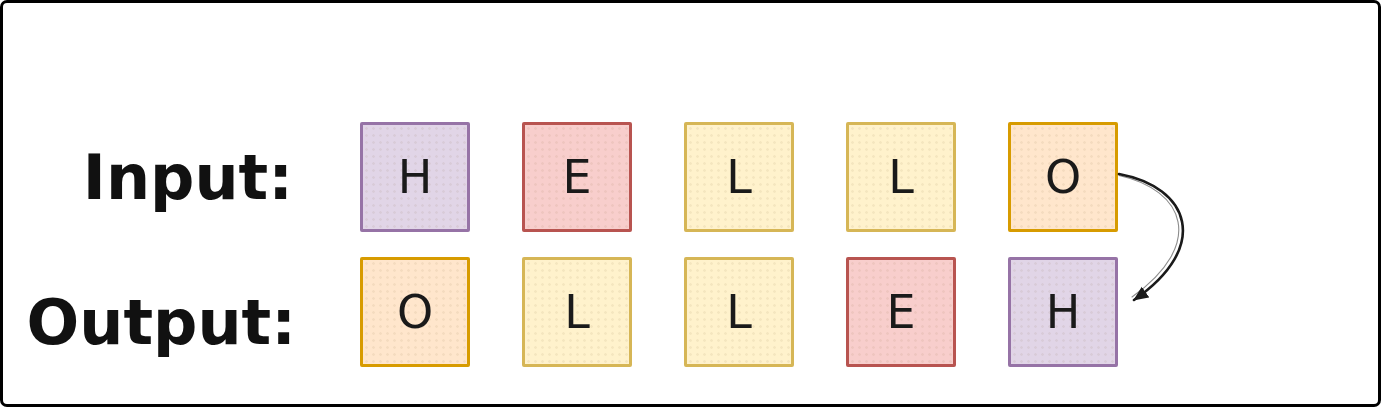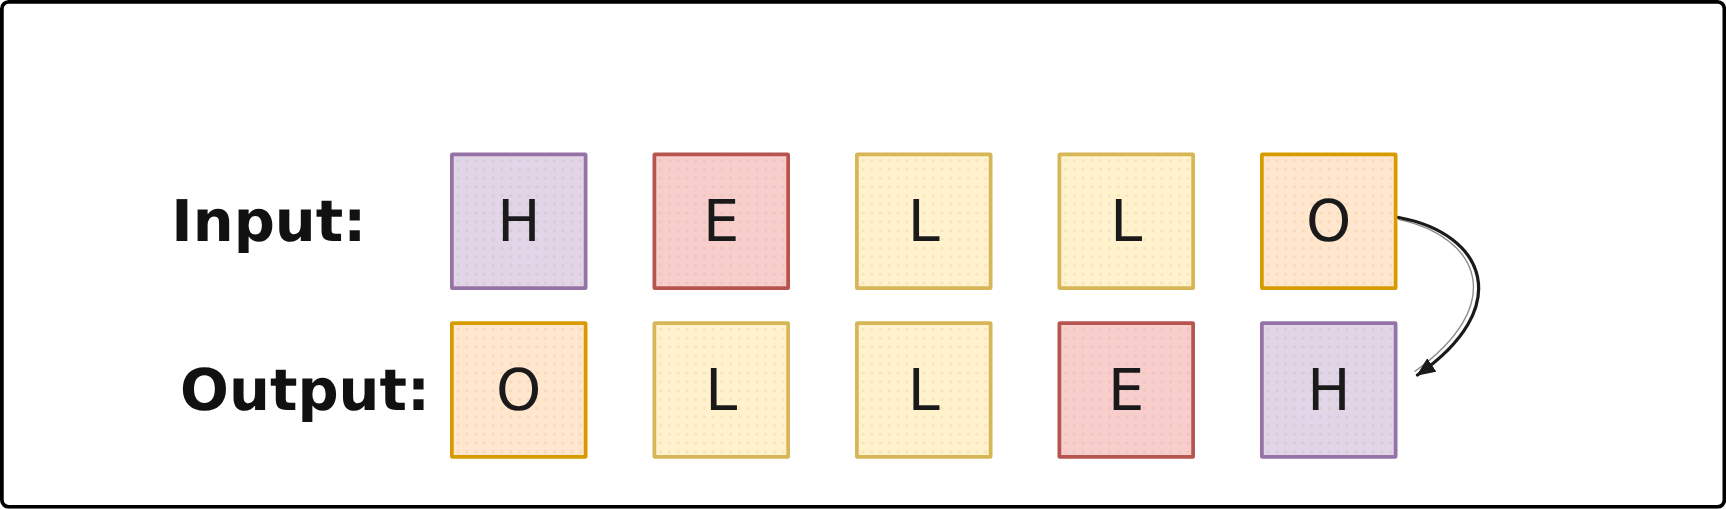--- a/index.html
+++ b/index.html
@@ -31,25 +31,25 @@
     font-size: 48px;
     font-weight: bold;
     letter-spacing: 1px;
     white-space: pre;
   }
   .row-label {
     position: absolute;
     display: flex;
     align-items: center;
     justify-content: flex-end;
-    font-size: 46px;
+    font-size: 62px;
     font-weight: bold;
   }
   .row-label.input  { top: 119px; left: 0; width: 290px; height: 110px; }
-  .row-label.output { top: 254px; left: 0; width: 293px; height: 110px; margin-left: 48px; }
+  .row-label.output { top: 264px; left: 0; width: 293px; height: 110px; }
   .box {
     position: absolute;
     width: 110px;
     height: 110px;
     box-sizing: border-box;
     border: 3px solid #000000;
     border-radius: 2px;
     display: flex;
     align-items: center;
     justify-content: center;

